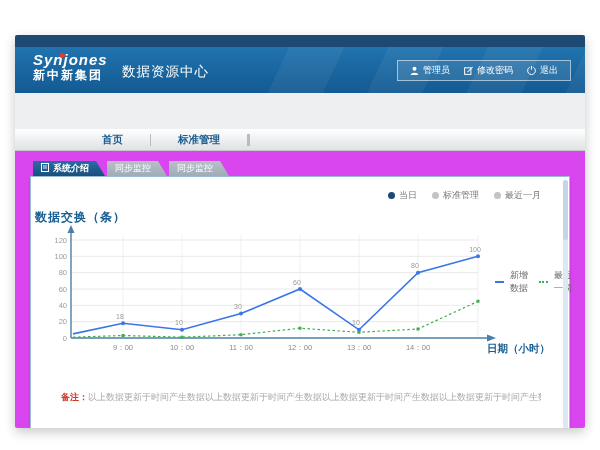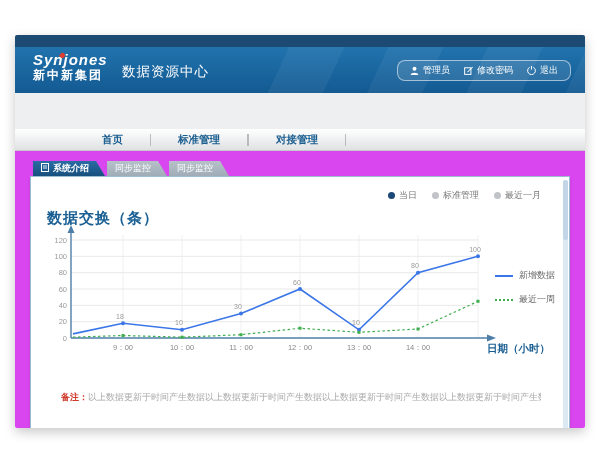--- a/index.html
+++ b/index.html
@@ -15,21 +15,21 @@
   .header::after { content:""; position:absolute; right:0; top:0; width:340px; height:100%;
     background:repeating-linear-gradient(115deg, rgba(255,255,255,0) 0 40px, rgba(255,255,255,.05) 40px 90px); }
   .logo { position:absolute; left:18px; top:5px; color:#fff; line-height:1.1; }
   .logo .en { font-size:15px; font-weight:bold; font-style:italic; letter-spacing:1px; }
   .logo .cn { font-size:12px; font-weight:bold; letter-spacing:2px; }
   .logo .red-accent { position:absolute; left:27px; top:1px; width:5px; height:5px;
     border-radius:50% 50% 50% 0; background:#e23c2e; transform:rotate(40deg); }
   .app-title { position:absolute; left:107px; top:16px; color:#fff; font-size:13.5px; letter-spacing:1px; z-index:2; }
   .user-pill { position:absolute; right:14px; top:13px; display:flex; align-items:flex-start; gap:14px;
     border:1px solid rgba(255,255,255,.55); background:rgba(255,255,255,.10);
-    border-radius:8px; padding:3px 12px; z-index:2; }
+    border-radius:0; padding:3px 12px; z-index:2; }
   .user-btn { display:flex; align-items:center; gap:4px; color:#fff; font-size:9px; cursor:pointer; }
   .user-btn svg { display:block; }
 
   
   .nav { height:22px; background:linear-gradient(#ffffff,#dfe1e3); border-bottom:1px solid #c6c8ca;
     display:flex; align-items:center; padding-left:60px;margin-top:36px; }
   .nav-item { color:#1a5d8f; font-size:10.5px; font-weight:bold; padding:0 27px; cursor:pointer; }
   .nav-sep { width:1px; height:12px; background:#b9bcbf; }
 
   
@@ -45,25 +45,25 @@
   .scrollbar { position:absolute; right:1px; top:3px; bottom:3px; width:5px;
     background:#dce8f2; border-radius:3px; }
   .scroll-thumb { position:absolute; left:0; top:0; width:5px; height:60px; background:#c2d6e8; border-radius:3px; }
 
   .filters { position:absolute; right:28px; top:12px; display:flex; gap:15px; align-items:flex-end; }
   .radio-item { display:flex; align-items:center; gap:4px; cursor:pointer; }
   .radio-dot { width:7px; height:7px; border-radius:50%; background:#c0c4c8; }
   .radio-item.selected .radio-dot { background:#1c4878; }
   .radio-label { font-size:9px; color:#777; }
 
-  .y-title { position:absolute; left:16px; top:32px; color:#1a5f93; font-size:15px; font-weight:bold; letter-spacing:1px; }
+  .y-title { position:absolute; left:4px; top:32px; color:#1a5f93; font-size:12px; font-weight:bold; letter-spacing:1px; }
   .x-title { position:absolute; left:456px; top:165px; color:#1a5f93; font-size:10.5px; font-weight:bold; }
   #chart-svg { position:absolute; left:10px; top:48px; }
 
-  .legend { position:absolute; left:464px; top:92px; display:flex; flex-direction:column; gap:11px; }
+  .legend { position:absolute; left:464px; top:92px; display:flex; gap:11px; }
   .legend-row { display:flex; align-items:center; gap:6px; }
   .legend-sample { width:18px; height:0; border-top-width:2px; }
   .legend-sample.solid { border-top-style:solid; border-top-color:#3b76e8; }
   .legend-sample.dotted { border-top-style:dotted; border-top-color:#3fae4e; }
   .legend-label { font-size:9px; color:#666; }
 
   .note { position:absolute; left:30px; top:214px; font-size:9px; color:#a9a9a9; width:480px;
     white-space:nowrap; overflow:hidden; }
   .note .note-prefix { color:#d0392b; font-weight:bold; }
 </style>
@@ -113,21 +113,20 @@
         </div>
       </div>
     </div>
 
     <div class="nav">
       <span class="nav-item">首页</span>
       <span class="nav-sep"></span>
       <span class="nav-item">标准管理</span>
       <span class="nav-sep"></span>
       <span class="nav-sep"></span>
-      <span class="nav-item">对接管理</span>
       <span class="nav-sep"></span>
     </div>
 
     <div class="content">
       <div class="tabs">
         <div class="tab active">
           <span>
             <svg width="8" height="9" viewBox="0 0 8 9">
                 <rect x="0.5" y="0.5" width="7" height="8" fill="none" stroke="#fff" stroke-width="1"></rect>
                 <line x1="2" y1="3" x2="6" y2="3" stroke="#fff" stroke-width="0.9"></line>

